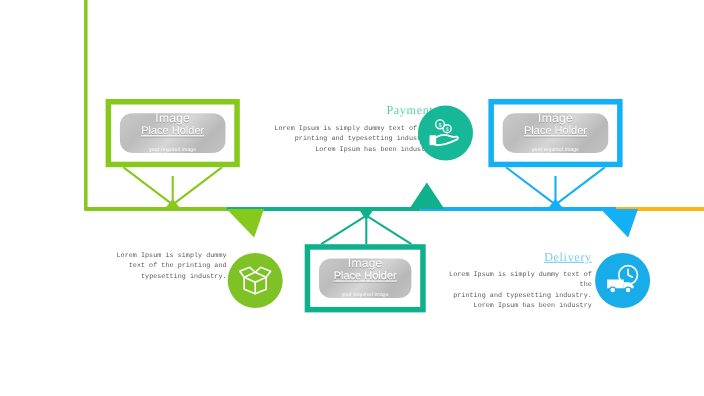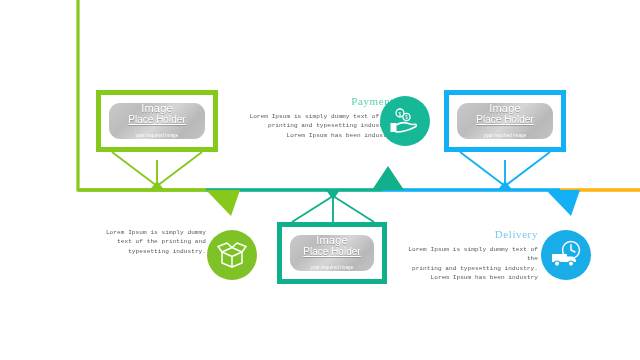--- a/index.html
+++ b/index.html
@@ -35,21 +35,21 @@
   }
   .body{
     font-family:"Liberation Mono", monospace;font-size:6.1px;line-height:9.4px;
     color:#58595b;letter-spacing:.05px;
   }
   .t-payment{left:216px;top:95px;width:178px;text-align:right;}
   .t-payment .heading{color:#58d0ab;}
   .t-packaging{left:94px;top:228px;width:112px;text-align:right;}
   .t-packaging .heading{color:#a5d44a;}
   .t-delivery{left:396px;top:228px;width:142px;text-align:right;}
-  .t-delivery .heading{color:#79c9f2;}
+  .t-delivery .heading{color:#79c9f2;text-decoration:underline;}
 
   
   .circle{position:absolute;border-radius:50%;display:flex;align-items:center;justify-content:center;}
   .c-payment{left:380px;top:96px;width:50px;height:50px;background:#16b898;}
   .c-packaging{left:207px;top:230px;width:50px;height:50px;background:#7fc225;}
   .c-delivery{left:541px;top:230px;width:50px;height:50px;background:#18ace8;}
 </style>
 </head>
 <body>
 

